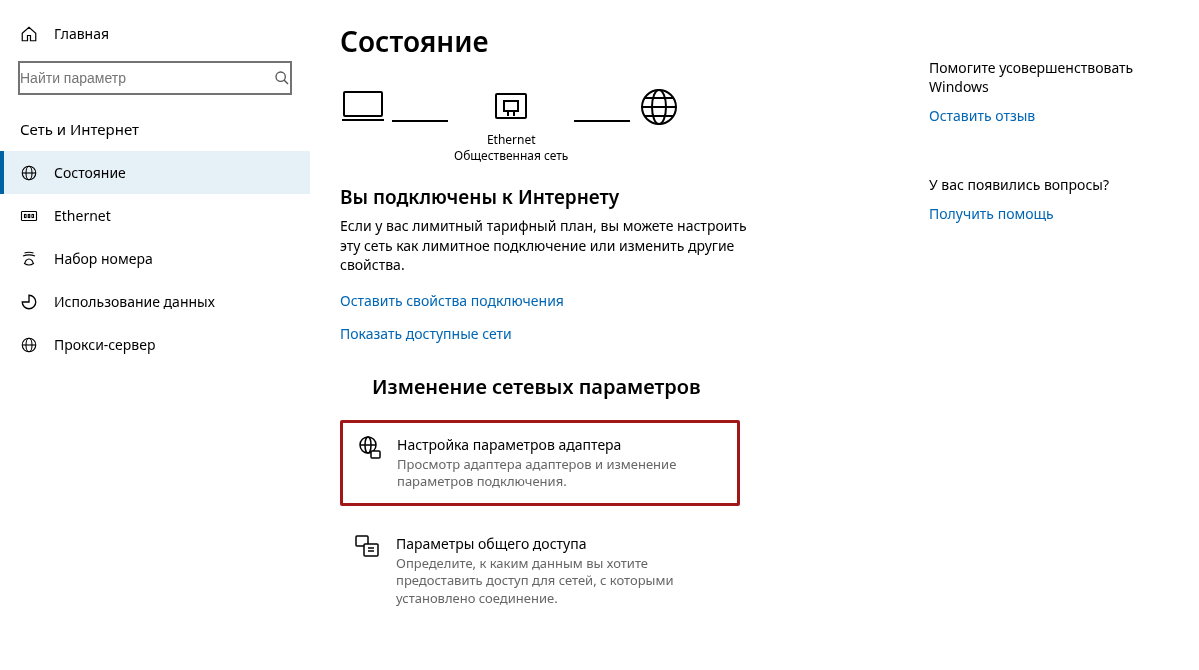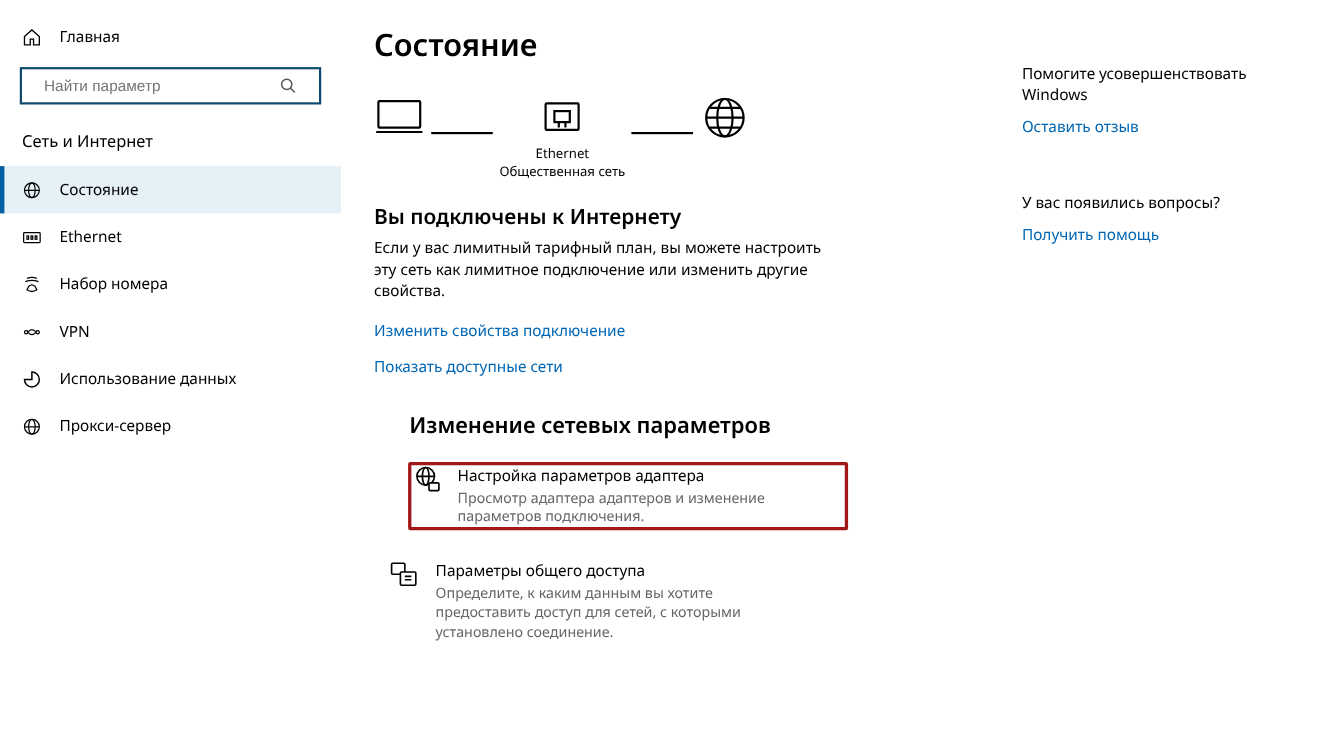--- a/index.html
+++ b/index.html
@@ -20,25 +20,25 @@
   }
   .home-row {
     display: flex;
     align-items: flex-end;
     gap: 16px;
     padding: 6px 20px 18px 20px;
   }
   .home-row .icon { width: 18px; height: 18px; display:flex; align-items:center; justify-content:center;}
   .search-box {
     margin: 0 18px 24px 18px;
-    border: 2px solid #0c4a6e;
+    border: 2px solid #737373;
     height: 34px;
     display: flex;
     align-items: center;
-    padding: 0 20px;
+    padding: 0 0;
   }
   .search-box input {
     border: none; outline: none; flex: 1; font-size: 14px; background: transparent;
     color: #666;
   }
   .search-box .icon { width:16px; height:16px; color:#555;}
   .cat-title {
     padding: 0 20px 12px 20px;
     font-weight: 400;
     font-size: 15px;
@@ -79,23 +79,22 @@
   .sub-h { font-size:19px; font-weight:600; margin-top:22px; margin-bottom:6px;}
   .body-text { color:#000; font-size:14px; line-height:1.4; max-width: 420px; margin-bottom:16px;}
   .link { color:#0066b4; font-size:14px; cursor:pointer; display:block; margin-bottom:14px;}
   .section-h { font-size:20px; font-weight:600; margin-top:30px; margin-bottom:20px;margin-left:32px;}
   .option-row {
     display:flex; gap:16px; padding:10px 14px; cursor:pointer; max-width:400px;
   }
   .option-row.highlighted {
     border: 3px solid #a11616;
     border-radius: 2px;
-    padding: 0;
+    padding: 12px;
     margin-bottom: 18px;
-    margin-left: 31px;
   }
   .option-row .opt-icon { width:26px; height:26px; flex-shrink:0; display:flex; align-items:center; justify-content:center;}
   .option-row .opt-text .opt-title { font-size:14px; color:#000; margin-bottom:2px;}
   .option-row .opt-text .opt-desc { font-size:13px; color:#666; line-height:1.35;}
   .right-col {
     width: 270px;
     padding: 58px 20px 0 0;
     flex-shrink:0;
   }
   .right-block { margin-bottom: 50px;}
@@ -153,30 +152,20 @@
   <div class="nav-item">
     <span class="icon">
       <svg width="18" height="18" viewBox="0 0 24 24" fill="none" stroke="#000" stroke-width="1.5">
           <path d="M6 4 Q12 2 18 4 M4 8 Q12 5 20 8"></path>
           <path d="M8 14 Q12 10 16 14 L18 18 Q12 22 6 18 Z"></path>
         </svg>
     </span>
     <span>Набор номера</span>
   </div>
 
-  <div class="nav-item">
-    <span class="icon">
-      <svg width="18" height="18" viewBox="0 0 24 24" fill="none" stroke="#000" stroke-width="1.5">
-          <circle cx="5" cy="12" r="2"></circle>
-          <circle cx="19" cy="12" r="2"></circle>
-          <path d="M7 12 Q12 6 17 12 M7 12 Q12 18 17 12"></path>
-        </svg>
-    </span>
-    <span>VPN</span>
-  </div>
 
   <div class="nav-item">
     <span class="icon">
       <svg width="18" height="18" viewBox="0 0 24 24" fill="none" stroke="#000" stroke-width="1.8">
           <path d="M12 3 A9 9 0 1 1 3 12 L12 12 Z"></path>
         </svg>
     </span>
     <span>Использование данных</span>
   </div>
 
@@ -231,21 +220,21 @@
             <line x1="7" y1="30" x2="35" y2="30"></line>
           </svg>
       </span>
       <div class="diag-label">&nbsp;</div>
     </div>
   </div>
 
   <div class="sub-h">Вы подключены к Интернету</div>
   <div class="body-text">Если у вас лимитный тарифный план, вы можете настроить эту сеть как лимитное подключение или изменить другие свойства.</div>
 
-  <span class="link">Изменить свойства подключение</span>
+  <span class="link">Оставить свойства подключения</span>
   <span class="link">Показать доступные сети</span>
 
   <div class="section-h">Изменение сетевых параметров</div>
 
   <div class="option-row highlighted">
     <span class="opt-icon">
       <svg width="26" height="26" viewBox="0 0 26 26" fill="none" stroke="#000" stroke-width="1.5">
           <circle cx="13" cy="10" r="8"></circle>
           <ellipse cx="13" cy="10" rx="3" ry="8"></ellipse>
           <line x1="5" y1="10" x2="21" y2="10"></line>

